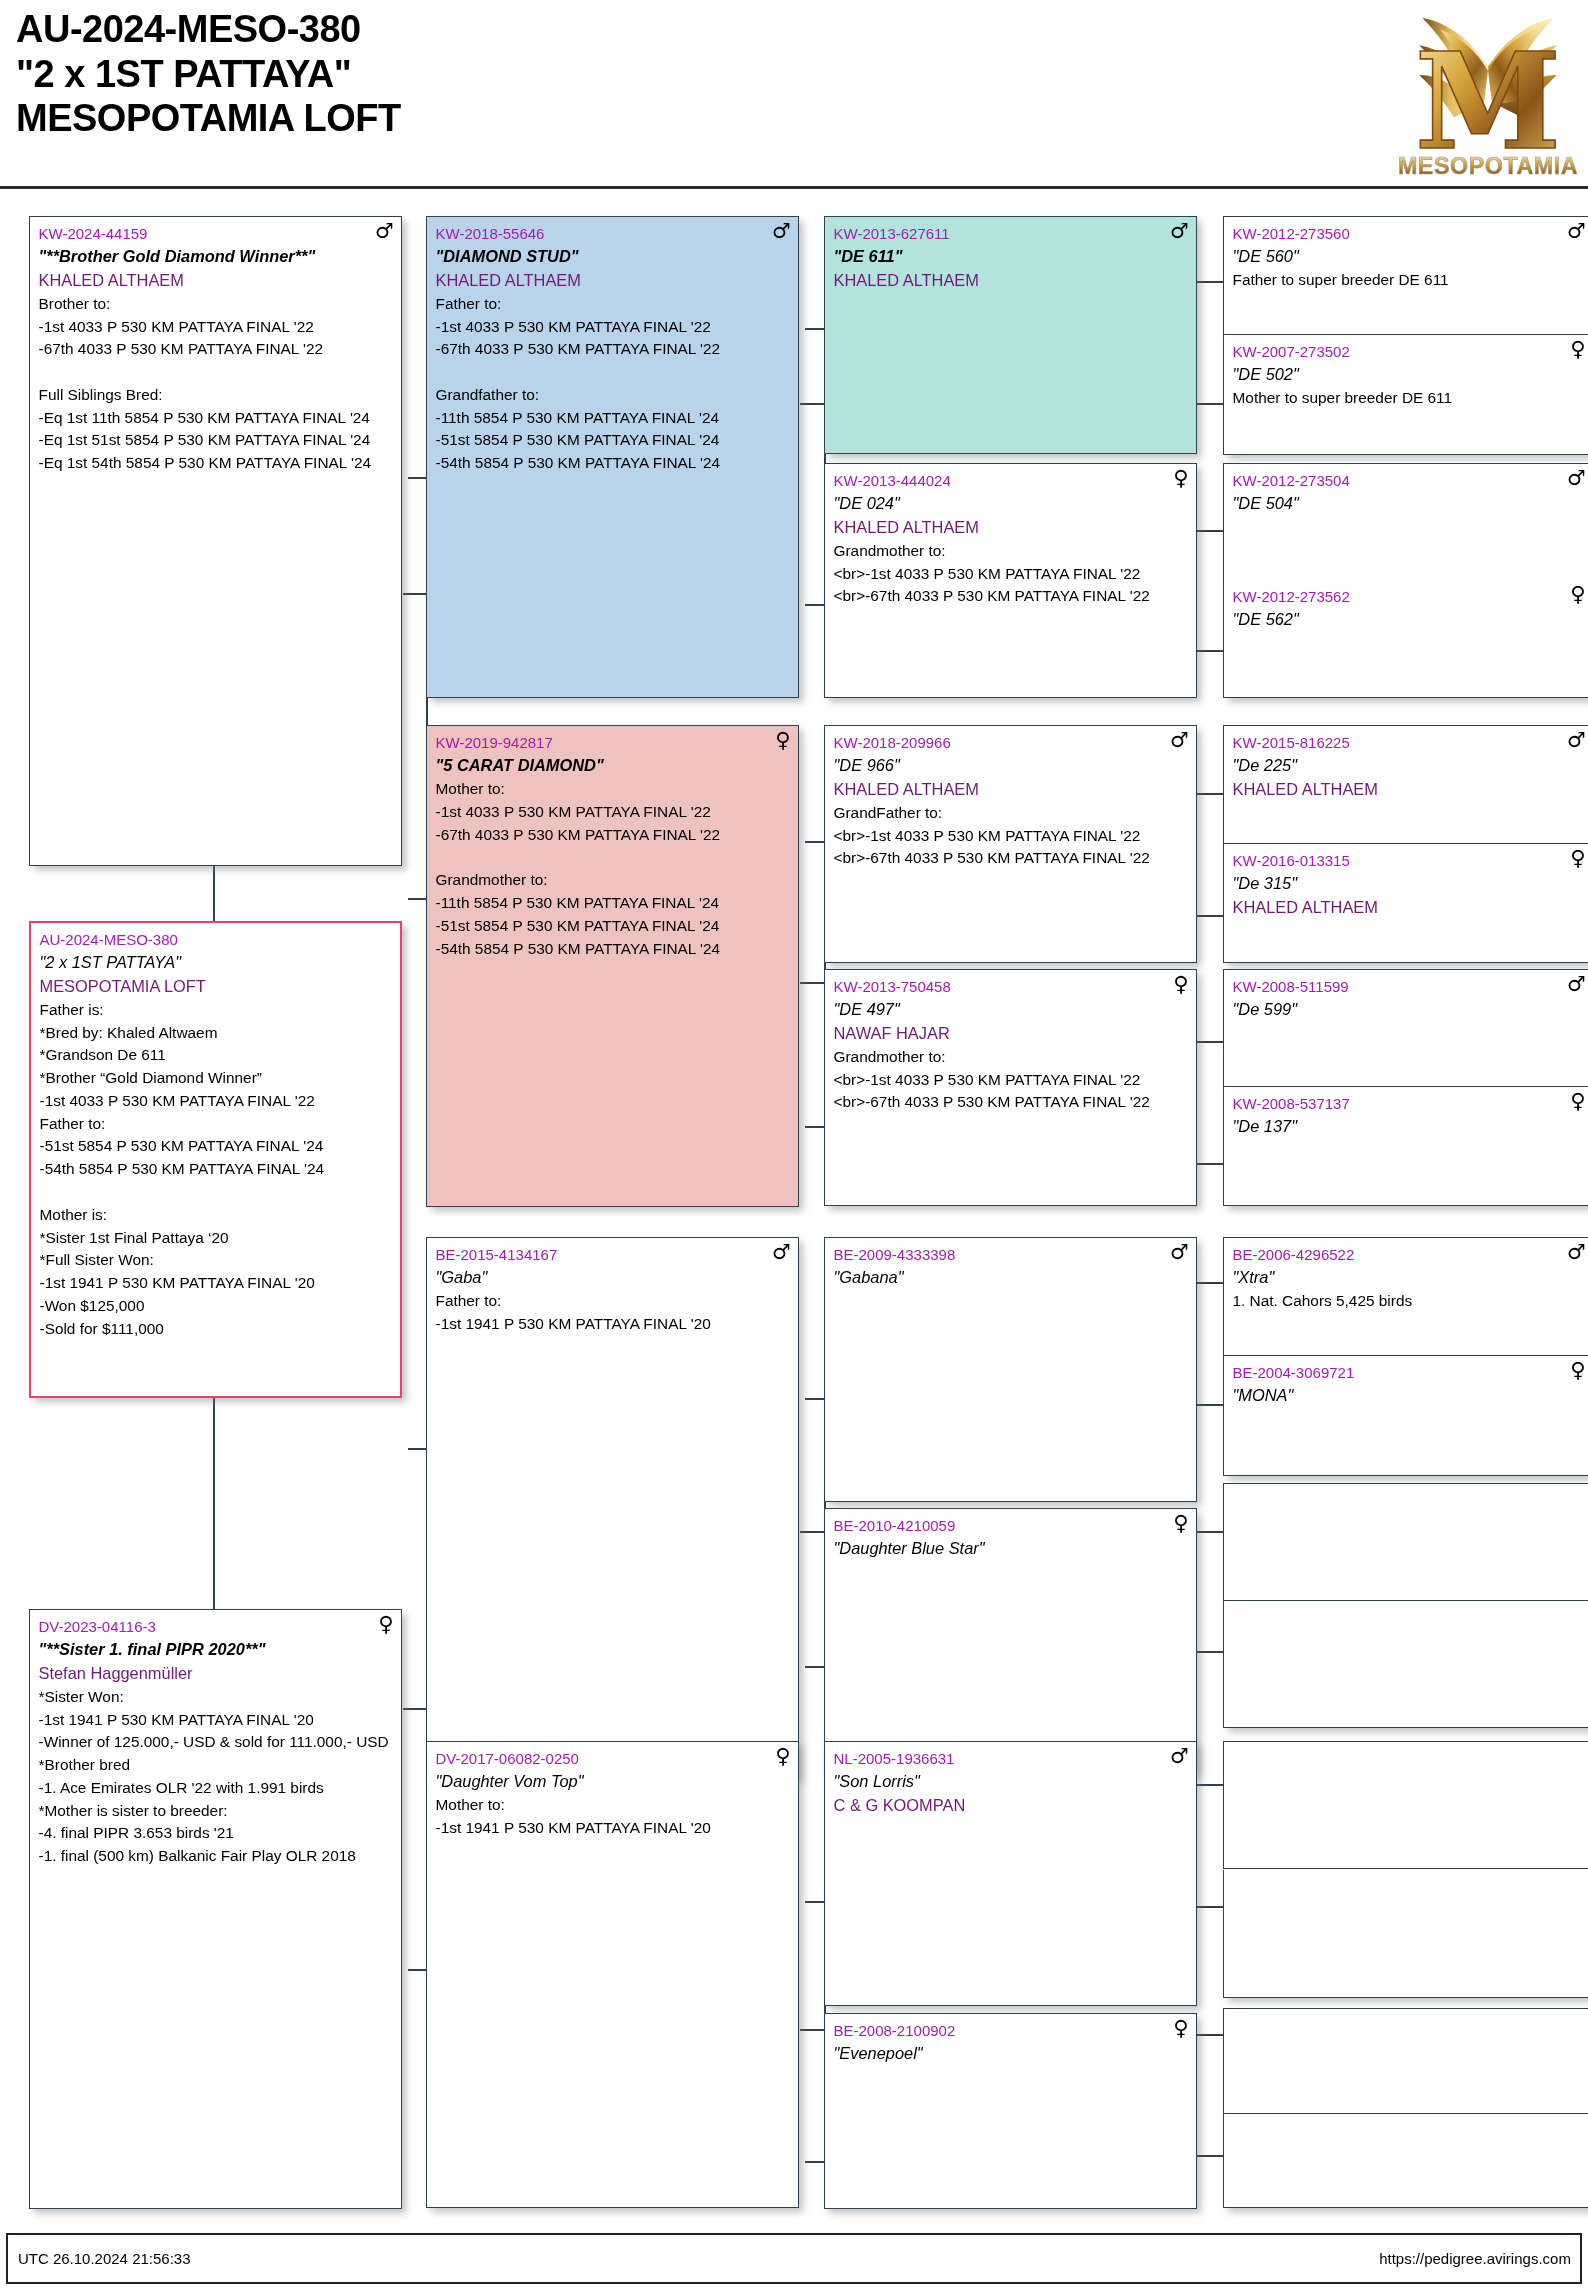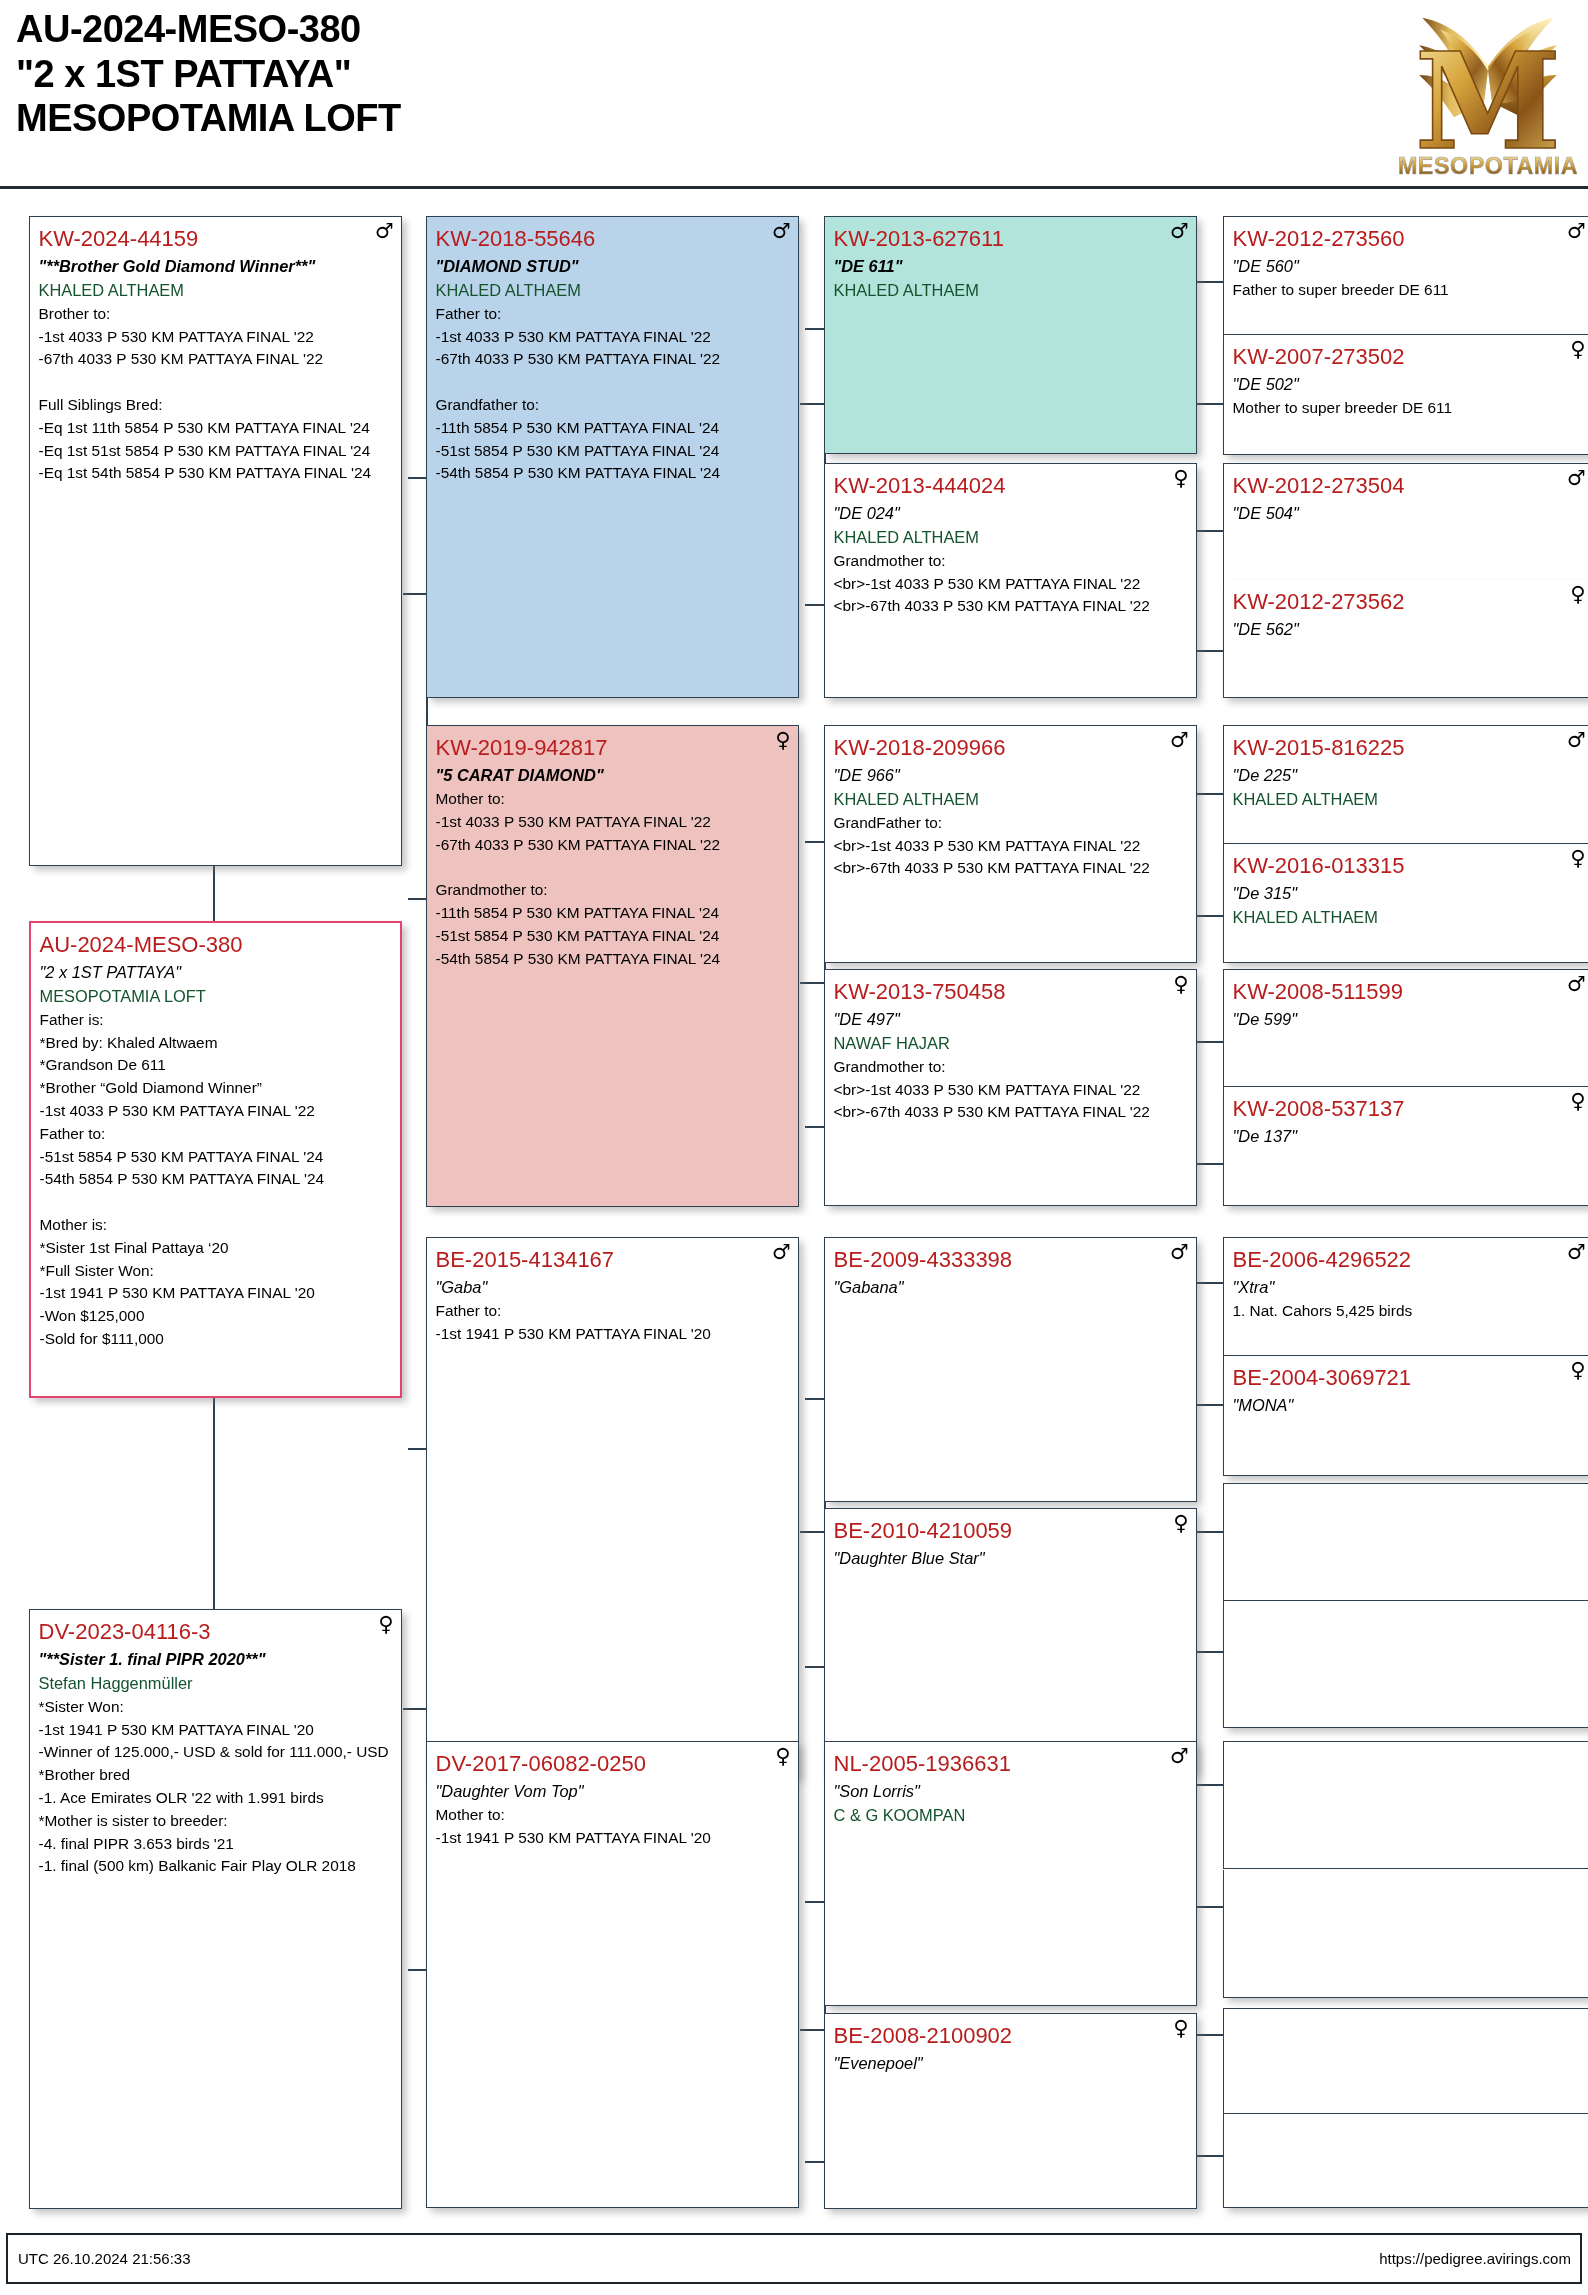--- a/index.html
+++ b/index.html
@@ -73,37 +73,37 @@
     border-top: none;
   }
   .pbox.subject {
     border: 2.1px solid #e8436f;
   }
   .pbox.blue   { background: #b9d3ea; }
   .pbox.teal   { background: #b2e4dc; }
   .pbox.salmon { background: #eec3bf; }
 
   .ring {
-    font-size: 22px;
-    color: #b91c1c;
+    font-size: 15px;
+    color: #a21caf;
     line-height: 1.45;
     white-space: nowrap;
   }
   .nickname {
     font-size: 16.4px;
     font-style: italic;
     font-weight: bold;
     color: #000;
     line-height: 1.45;
     white-space: nowrap;
   }
   .nickname.light { font-weight: normal; }
   .owner {
     font-size: 16.4px;
-    color: #14532d;
+    color: #701a75;
     line-height: 1.45;
     white-space: nowrap;
   }
   .notes {
     font-size: 15.4px;
     color: #000;
     line-height: 1.48;
     white-space: pre-wrap;
     word-break: normal;
   }

